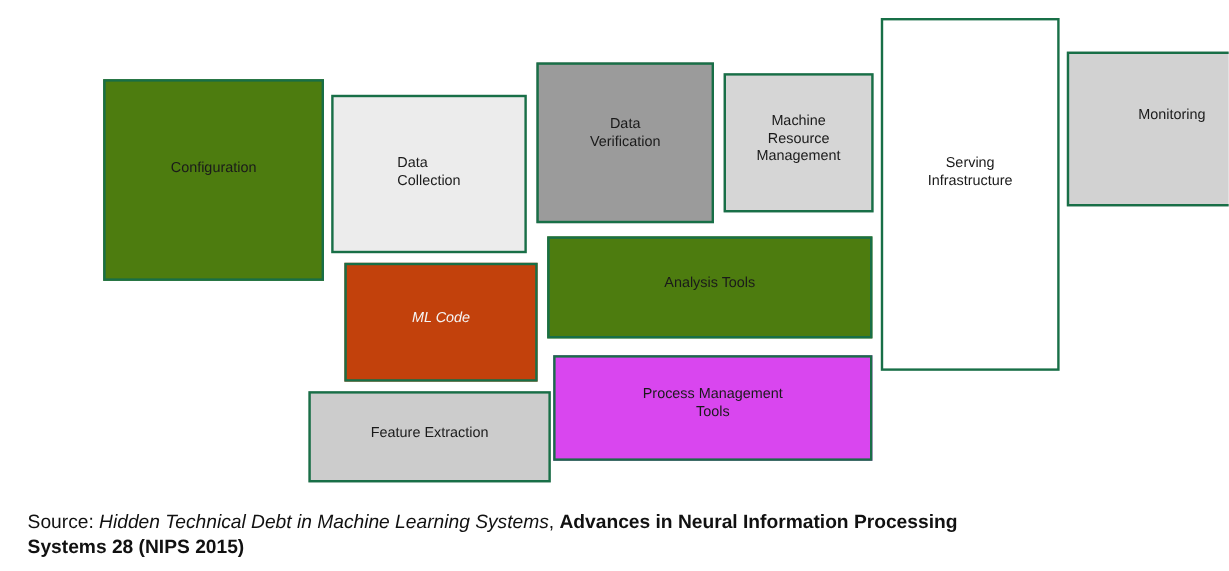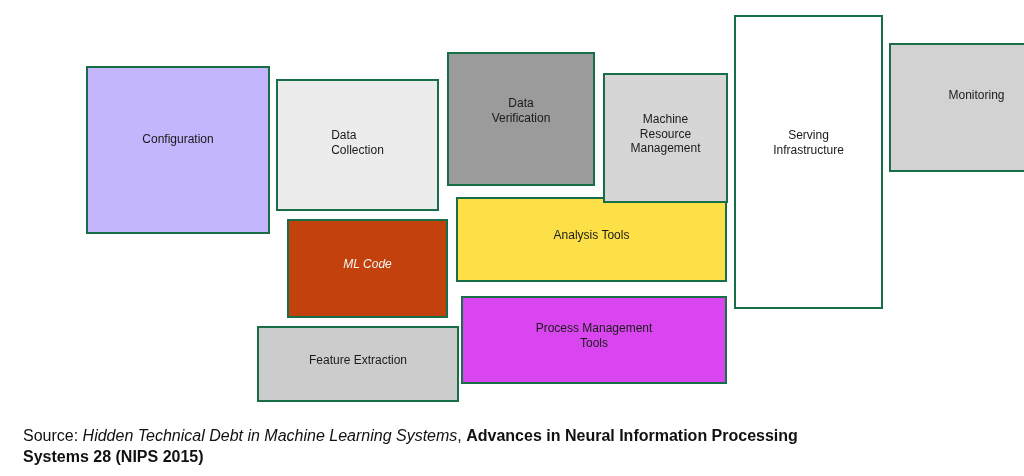--- a/index.html
+++ b/index.html
@@ -27,21 +27,21 @@
   .label { white-space: pre-line; transform: translateY(-4px); }
 
   
   .b-configuration               { left: 40px;  top: 66px;  width: 184px; height: 168px; }
   .b-data-collection             { left: 230px; top: 79px;  width: 163px; height: 132px; }
   .b-ml-code                     { left: 241px; top: 219px; width: 161px; height: 99px;  }
   .b-feature-extraction          { left: 211px; top: 326px; width: 202px; height: 76px;  }
   .b-data-verification           { left: 401px; top: 52px;  width: 148px; height: 134px; }
   .b-analysis-tools              { left: 410px; top: 197px; width: 271px; height: 85px;  }
   .b-process-management-tools    { left: 415px; top: 296px; width: 266px; height: 88px;  }
-  .b-machine-resource-management { left: 557px; top: 73px;  width: 125px; height: 130px; }
+  .b-machine-resource-management { left: 557px; top: 61px;  width: 125px; height: 116px; }
   .b-serving-infrastructure      { left: 688px; top: 15px;  width: 149px; height: 294px; }
   .b-monitoring                  { left: 843px; top: 43px;  width: 175px; height: 129px; }
 
   
   .b-configuration .label          { transform: translateY(-11px); }
   .b-serving-infrastructure .label { transform: translateY(-19px); text-align: center; }
   .b-monitoring .label             { transform: translateY(-12px); }
   .b-data-verification .label      { transform: translateY(-8px); }
   .b-data-collection .label        { text-align: left; transform: translateY(-2px); }
 
@@ -56,21 +56,21 @@
     color: #111111;
   }
   .source .it { font-style: italic; }
   .source .bd { font-weight: bold; }
 </style>
 </head>
 <body>
 
 <div class="canvas" style="--green: #186f47;">
 
-  <div class="box b-configuration" style="background-color: #c4b5fd; color: rgb(26, 26, 26);">
+  <div class="box b-configuration" style="background-color: #4d7c0f; color: rgb(26, 26, 26);">
     <span class="label">Configuration</span>
   </div>
 
   <div class="box b-data-collection" style="background-color: rgb(236, 236, 236); color: rgb(26, 26, 26);">
     <span class="label">Data
 Collection</span>
   </div>
 
   <div class="box b-ml-code" style="background-color: #c2410c; color: rgb(245, 245, 245); font-style: italic;">
     <span class="label">ML Code</span>
@@ -78,21 +78,21 @@
 
   <div class="box b-feature-extraction" style="background-color: rgb(204, 204, 204); color: rgb(26, 26, 26);">
     <span class="label">Feature Extraction</span>
   </div>
 
   <div class="box b-data-verification" style="background-color: rgb(155, 155, 155); color: rgb(26, 26, 26);">
     <span class="label">Data
 Verification</span>
   </div>
 
-  <div class="box b-analysis-tools" style="background-color: #fde047; color: rgb(26, 26, 26);">
+  <div class="box b-analysis-tools" style="background-color: #4d7c0f; color: rgb(26, 26, 26);">
     <span class="label">Analysis Tools</span>
   </div>
 
   <div class="box b-process-management-tools" style="background-color: #d946ef; color: rgb(26, 26, 26);">
     <span class="label">Process Management
 Tools</span>
   </div>
 
   <div class="box b-machine-resource-management" style="background-color: rgb(214, 214, 214); color: rgb(26, 26, 26);">
     <span class="label">Machine

